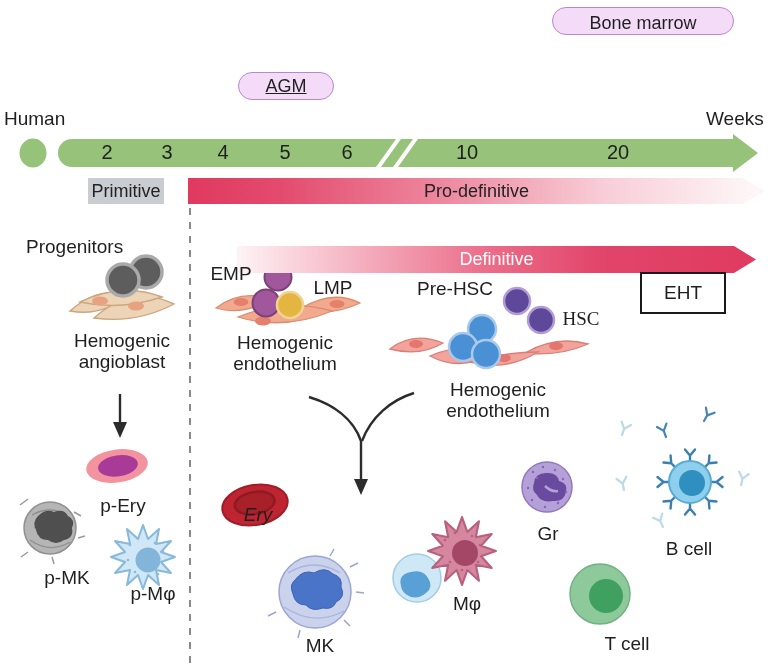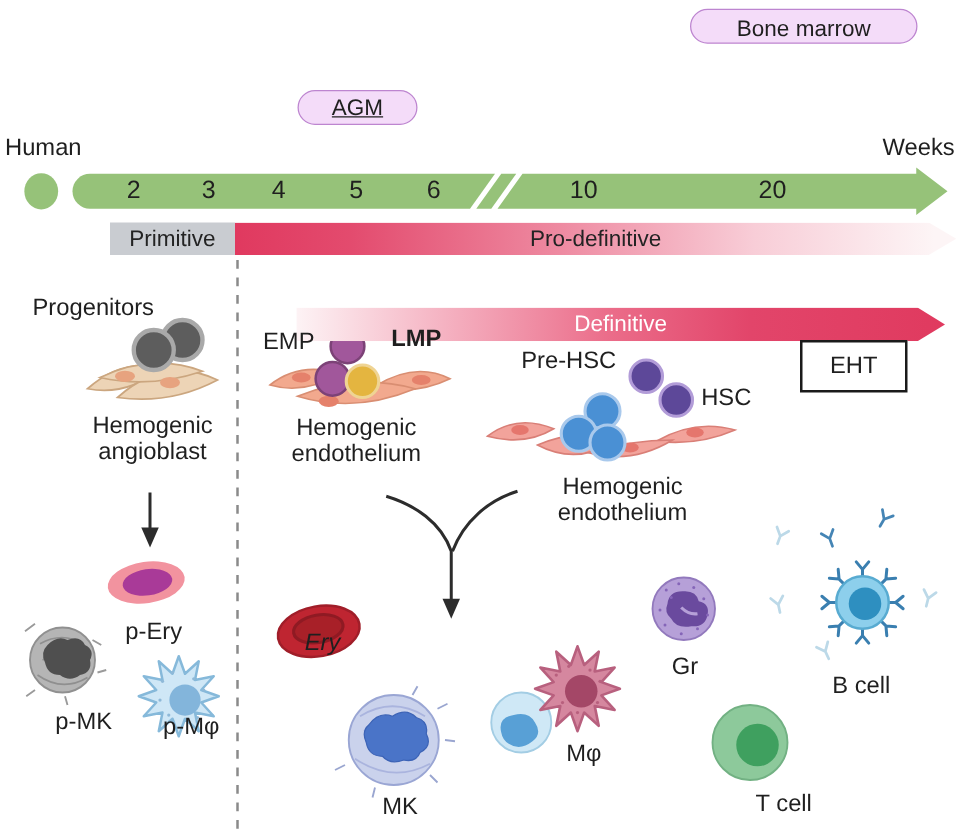--- a/index.html
+++ b/index.html
@@ -11,21 +11,21 @@
   .lbl{position:absolute;font-size:19px;line-height:1.08;white-space:nowrap;}
   .ctr{transform:translateX(-50%);}
   .two{white-space:normal;text-align:center;}
   .tick{position:absolute;top:141px;font-size:20px;transform:translateX(-50%);}
   .pill{
     position:absolute;display:flex;align-items:center;justify-content:center;
     background:#f4dcf9;border:1.5px solid #bd85d0;border-radius:14px;
     font-size:18px;color:#1f1f1f;
   }
   .wavebar{position:absolute;display:flex;align-items:center;justify-content:center;font-size:18px;}
-  .primitive-box{left:88px;top:178px;width:100px;height:26px;background:#c9ccd1;color:#232323;justify-content:center;}
+  .primitive-box{left:88px;top:178px;width:76px;height:26px;background:#c9ccd1;color:#232323;justify-content:center;}
   .prodef-bar{
     left:188px;top:178px;width:577px;height:26px;color:#232323;
     background:linear-gradient(90deg,#e0395f 0%,#e34b6e 16%,#ee8aa1 45%,#f8cdd7 72%,#fdf5f6 97%);
     clip-path:polygon(0 0,calc(100% - 22px) 0,100% 50%,calc(100% - 22px) 100%,0 100%);
   }
   .def-bar{
     left:237px;top:214px;width:519px;height:27px;color:#ffffff;
     background:linear-gradient(90deg,#fdf3f5 0%,#f6bac8 20%,#eb6d8a 48%,#e2456a 70%,#e03a5f 100%);
     clip-path:polygon(0 0,calc(100% - 22px) 0,100% 50%,calc(100% - 22px) 100%,0 100%);
     margin-top:32px;
@@ -237,31 +237,31 @@
     <span>Definitive</span>
   </div>
 
   <span class="lbl" style="left:26px;top:237px;">Progenitors</span>
   <div class="lbl two" style="left:57px;top:331px;width:130px;">
     <span>Hemogenic</span><br>
     <span>angioblast</span>
   </div>
   <span class="lbl ctr" style="left:123px;top:496px;">p-Ery</span>
   <span class="lbl ctr" style="left:67px;top:568px;">p-MK</span>
-  <span class="lbl ctr" style="left:153px;top:572px;text-align:right;">p-Mφ</span>
+  <span class="lbl ctr" style="left:153px;top:584px;text-align:right;">p-Mφ</span>
 
   <span class="lbl ctr" style="left:231px;top:264px;">EMP</span>
-  <span class="lbl ctr" style="left:333px;top:262px;font-weight:bold;">LMP</span>
+  <span class="lbl ctr" style="left:333px;top:278px;">LMP</span>
   <div class="lbl two" style="left:215px;top:333px;width:140px;">
     <span>Hemogenic</span><br>
     <span>endothelium</span>
   </div>
 
   <span class="lbl ctr" style="left:455px;top:279px;">Pre-HSC</span>
-  <span class="lbl ctr" style="left:581px;top:309px;">HSC</span>
+  <span class="lbl ctr" style="left:581px;top:309px;font-family:Liberation Serif, serif;">HSC</span>
   <div class="lbl two" style="left:428px;top:380px;width:140px;">
     <span>Hemogenic</span><br>
     <span>endothelium</span>
   </div>
   <div class="eht-box">
     <span>EHT</span>
   </div>
 
   <span class="lbl ctr" style="left:258px;top:505px;font-style:italic;">Ery</span>
   <span class="lbl ctr" style="left:320px;top:636px;">MK</span>

